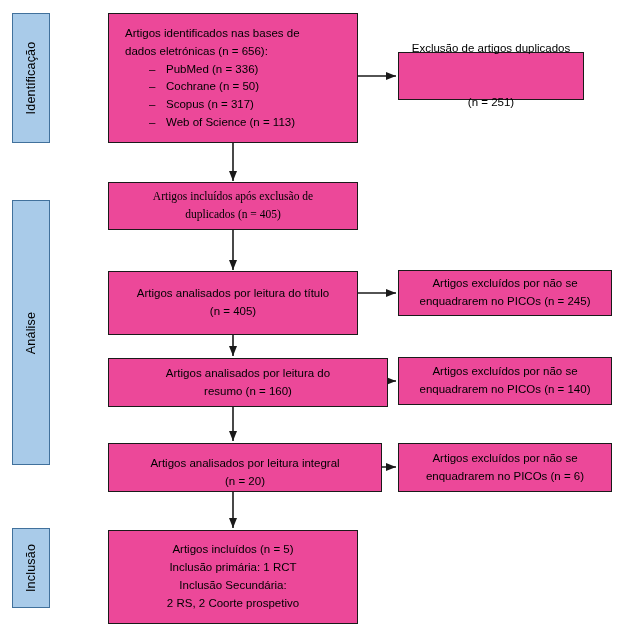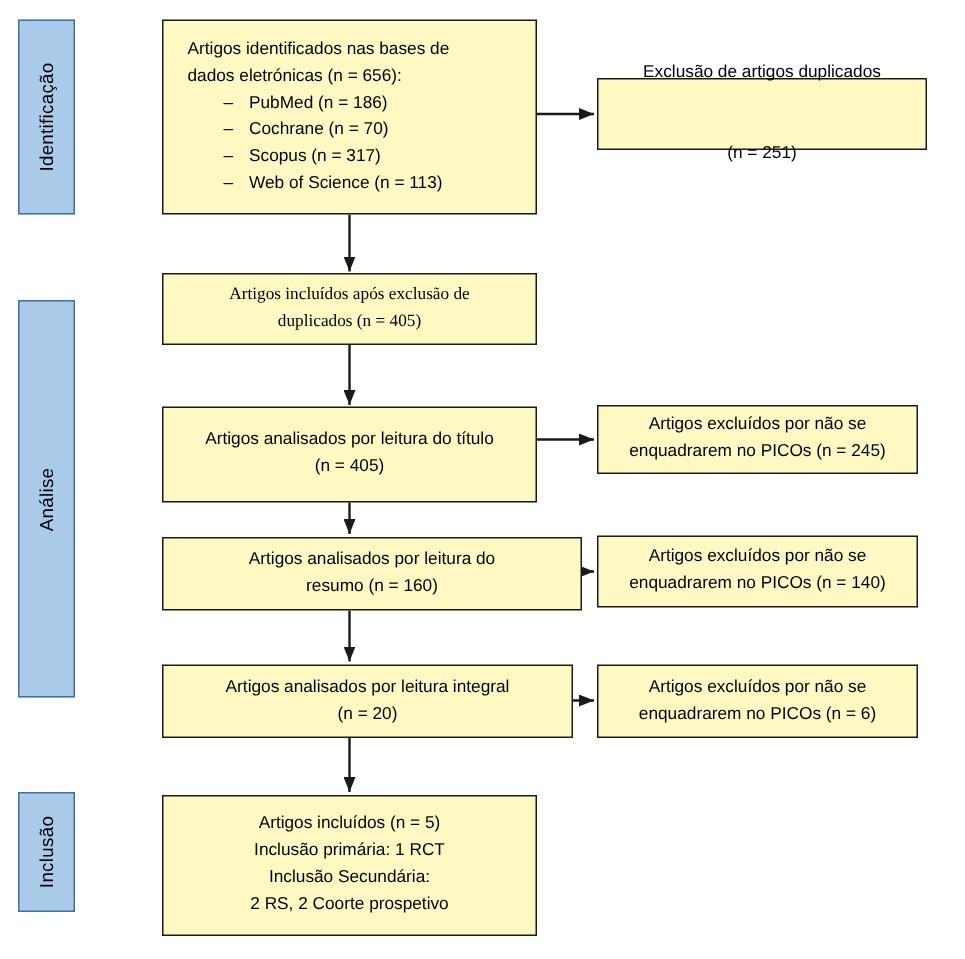--- a/index.html
+++ b/index.html
@@ -41,21 +41,21 @@
     font-size: 12.5px;
     letter-spacing: 0.2px;
     color: var(--text, #000);
   }
   .stage-identificacao { top: 13px;  height: 130px; }
   .stage-analise       { top: 200px; height: 265px; }
   .stage-inclusao      { top: 528px; height: 80px;  }
 
   .box {
     position: absolute;
-    background: #fef9c3;
+    background: #ec4899;
     border: 1.4px solid var(--box_border, #1a1a1a);
     box-sizing: border-box;
     display: flex;
     flex-direction: column;
     align-items: center;
     justify-content: center;
     text-align: center;
     font-size: 11.5px;
     line-height: 1.55;
     color: var(--text, #000);
@@ -74,24 +74,24 @@
     padding-left: 24px;
   }
   .box-identified .dash {
     width: 17px;
     flex: 0 0 17px;
   }
 
   .box-after-dedup      { left: 108px; top: 182px; width: 250px; height: 48px; font-family: Liberation Serif, serif; }
   .box-title-screen     { left: 108px; top: 271px; width: 250px; height: 64px; }
   .box-abstract-screen  { left: 108px; top: 358px; width: 280px; height: 49px; }
-  .box-fulltext-screen  { left: 108px; top: 443px; width: 274px; height: 49px; }
+  .box-fulltext-screen  { left: 108px; top: 443px; width: 274px; height: 49px; justify-content: flex-end; }
   .box-included         { left: 108px; top: 530px; width: 250px; height: 94px; }
 
-  .box-dup-excluded      { left: 398px; top: 52px;  width: 220px; height: 48px; gap: 36px; }
+  .box-dup-excluded      { left: 398px; top: 52px;  width: 186px; height: 48px; gap: 36px; }
   .box-title-excluded    { left: 398px; top: 270px; width: 214px; height: 46px; }
   .box-abstract-excluded { left: 398px; top: 357px; width: 214px; height: 48px; }
   .box-fulltext-excluded { left: 398px; top: 443px; width: 214px; height: 49px; }
 </style>
 </head>
 <body>
 
 <div class="canvas">
 
   <svg class="arrows" viewBox="0 0 643 639" xmlns="http://www.w3.org/2000/svg">
@@ -119,25 +119,25 @@
   </div>
   <div class="stage stage-inclusao">
     <span class="vtext">Inclusão</span>
   </div>
 
   <div class="box box-identified">
     <div class="ln">Artigos identificados nas bases de</div>
     <div class="ln">dados eletrónicas (n = 656):</div>
     <div class="li">
       <span class="dash">–</span>
-      <span class="ln">PubMed (n = 186)</span>
+      <span class="ln">PubMed (n = 336)</span>
     </div>
     <div class="li">
       <span class="dash">–</span>
-      <span class="ln">Cochrane (n = 70)</span>
+      <span class="ln">Cochrane (n = 50)</span>
     </div>
     <div class="li">
       <span class="dash">–</span>
       <span class="ln">Scopus (n = 317)</span>
     </div>
     <div class="li">
       <span class="dash">–</span>
       <span class="ln">Web of Science (n = 113)</span>
     </div>
   </div>

